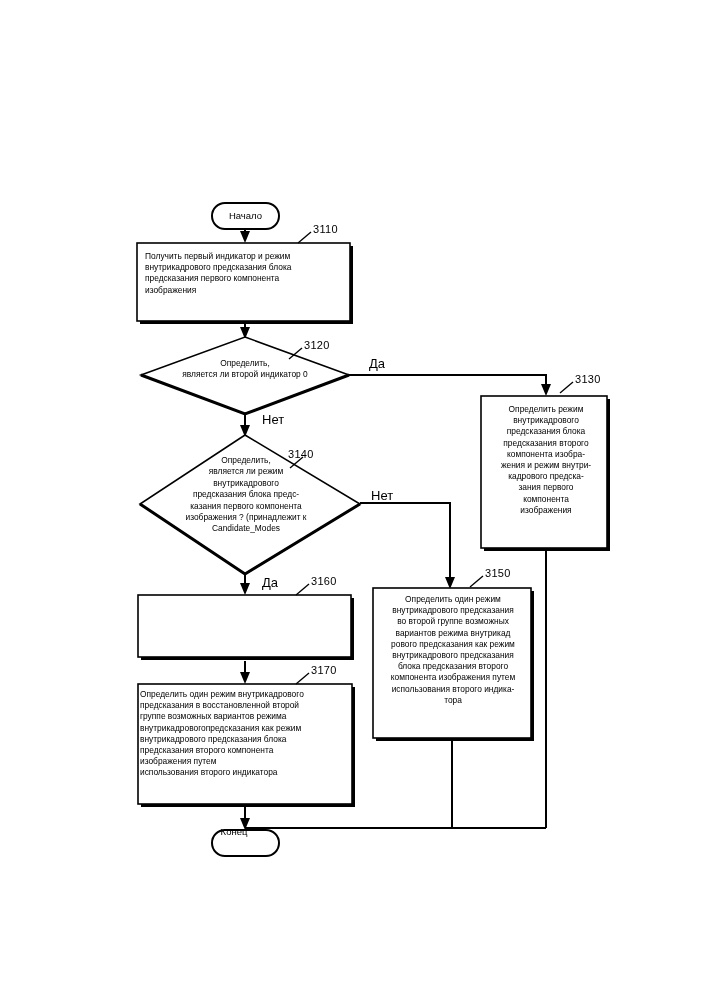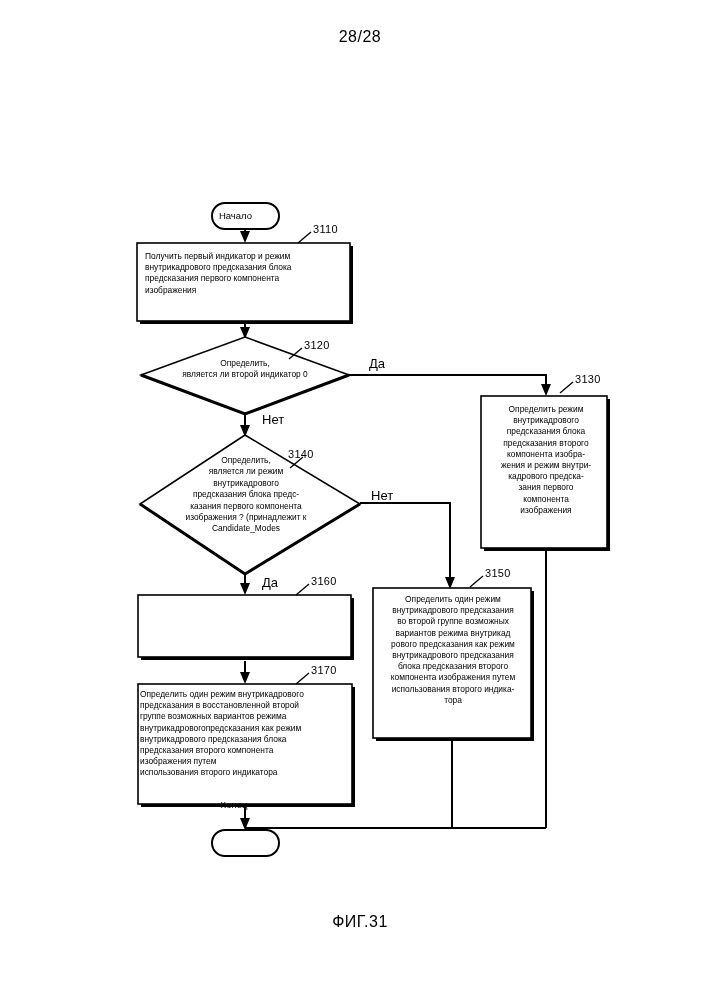--- a/index.html
+++ b/index.html
@@ -73,21 +73,20 @@
     line-height: 11.4px;
     text-align: center;
     white-space: pre-line;
   }
 </style>
 </head>
 <body>
 
 <div id="page">
 
-  <div class="page-number">28/28</div>
 
   <svg id="flow-svg" viewBox="0 0 720 999">
 
     <g stroke="#000" fill="none" shape-rendering="crispEdges">
 
       <line x1="245" y1="229" x2="245" y2="240" stroke-width="2"></line>
 
       <line x1="245" y1="322" x2="245" y2="336" stroke-width="2"></line>
 
       <path d="M 349 375 L 546 375 L 546 392" stroke-width="1.6"></path>
@@ -149,23 +148,23 @@
       <line x1="298" y1="243" x2="311" y2="232"></line>
       <line x1="289" y1="359" x2="302" y2="348"></line>
       <line x1="560" y1="393" x2="573" y2="382"></line>
       <line x1="290" y1="468" x2="303" y2="457"></line>
       <line x1="470" y1="587" x2="483" y2="576"></line>
       <line x1="296" y1="595" x2="309" y2="584"></line>
       <line x1="296" y1="684" x2="309" y2="673"></line>
     </g>
   </svg>
 
-  <div class="terminal-label" style="left:202px; top:210px; width:67px;">Начало</div>
-
-  <div class="terminal-label" style="left:212px; top:799px; width:44px;text-align:center;">Конец</div>
+  <div class="terminal-label" style="left:212px; top:210px; width:67px;">Начало</div>
+
+  <div class="terminal-label" style="left:212px; top:826px; width:44px;text-align:center;">Конец</div>
 
   <div class="node-label" style="left:145px; top:251px; width:200px;">Получить первый индикатор и режим
 внутрикадрового предсказания блока
 предсказания первого компонента
 изображения</div>
   <div class="ref-num" style="left:313px; top:223px;">3110</div>
 
   <div class="diamond-label" style="left:145px; top:358px; width:200px;">Определить,
 является ли второй индикатор 0</div>
   <div class="ref-num" style="left:304px; top:339px;">3120</div>
@@ -213,15 +212,14 @@
  предсказания второго компонента
 изображения путем
 использования второго индикатора</div>
   <div class="ref-num" style="left:311px; top:664px;">3170</div>
 
   <div class="branch-label" style="left:369px; top:356px;">Да</div>
   <div class="branch-label" style="left:262px; top:412px;">Нет</div>
   <div class="branch-label" style="left:371px; top:488px;">Нет</div>
   <div class="branch-label" style="left:262px; top:575px;">Да</div>
 
-  <div class="figure-caption">ФИГ.31</div>
 
 </div>
 
 </body></html>

